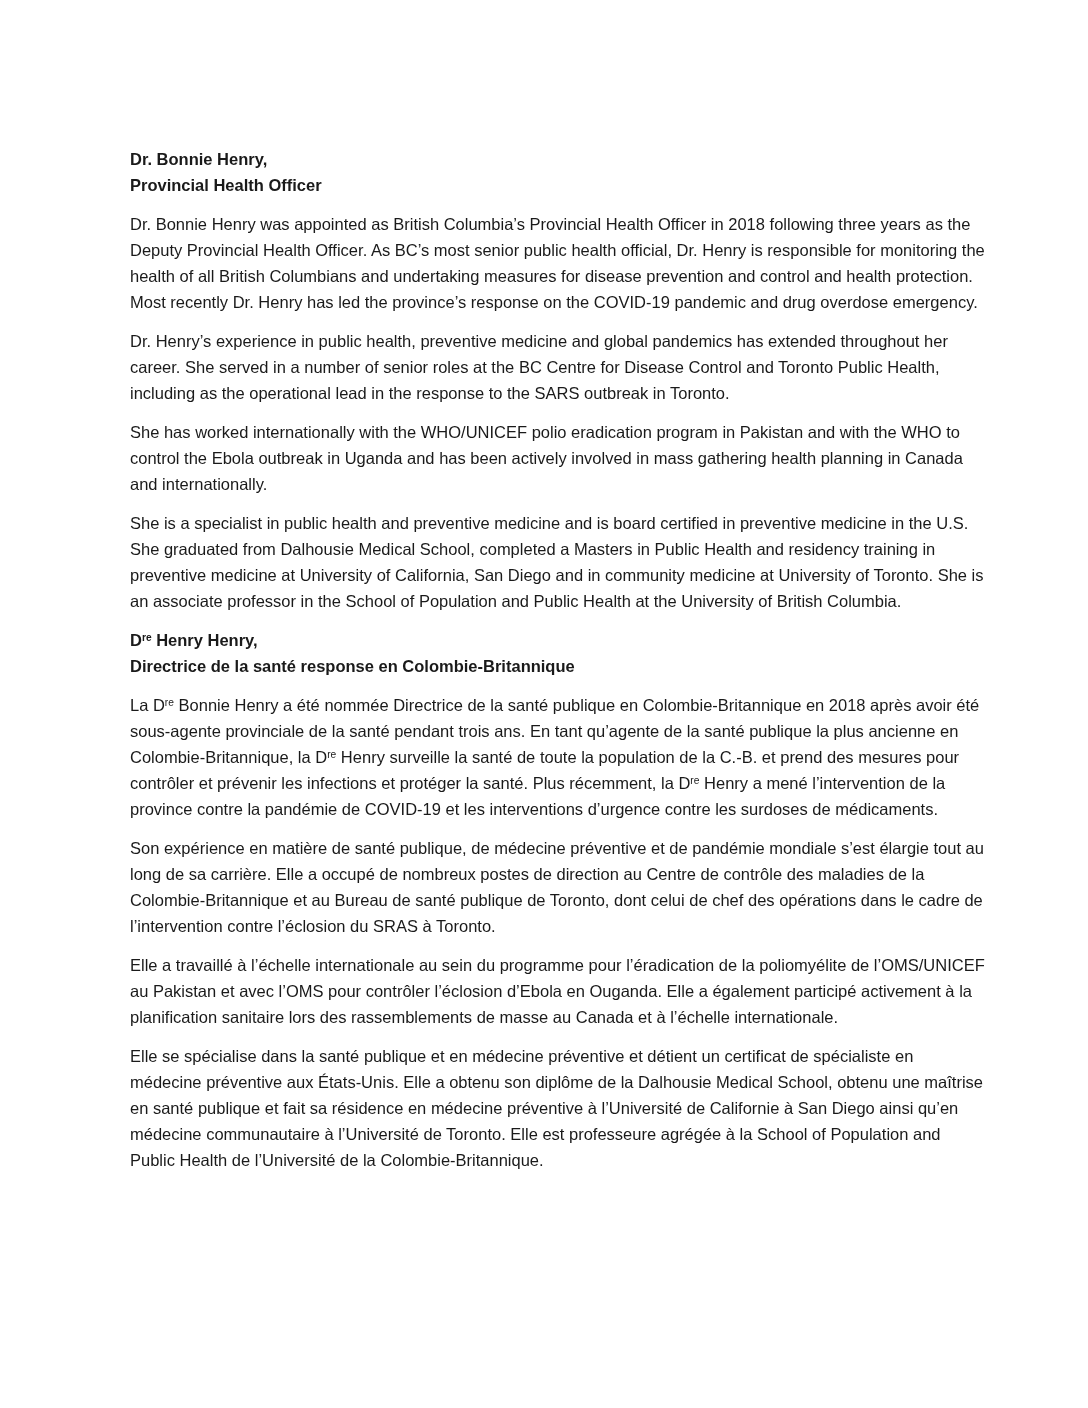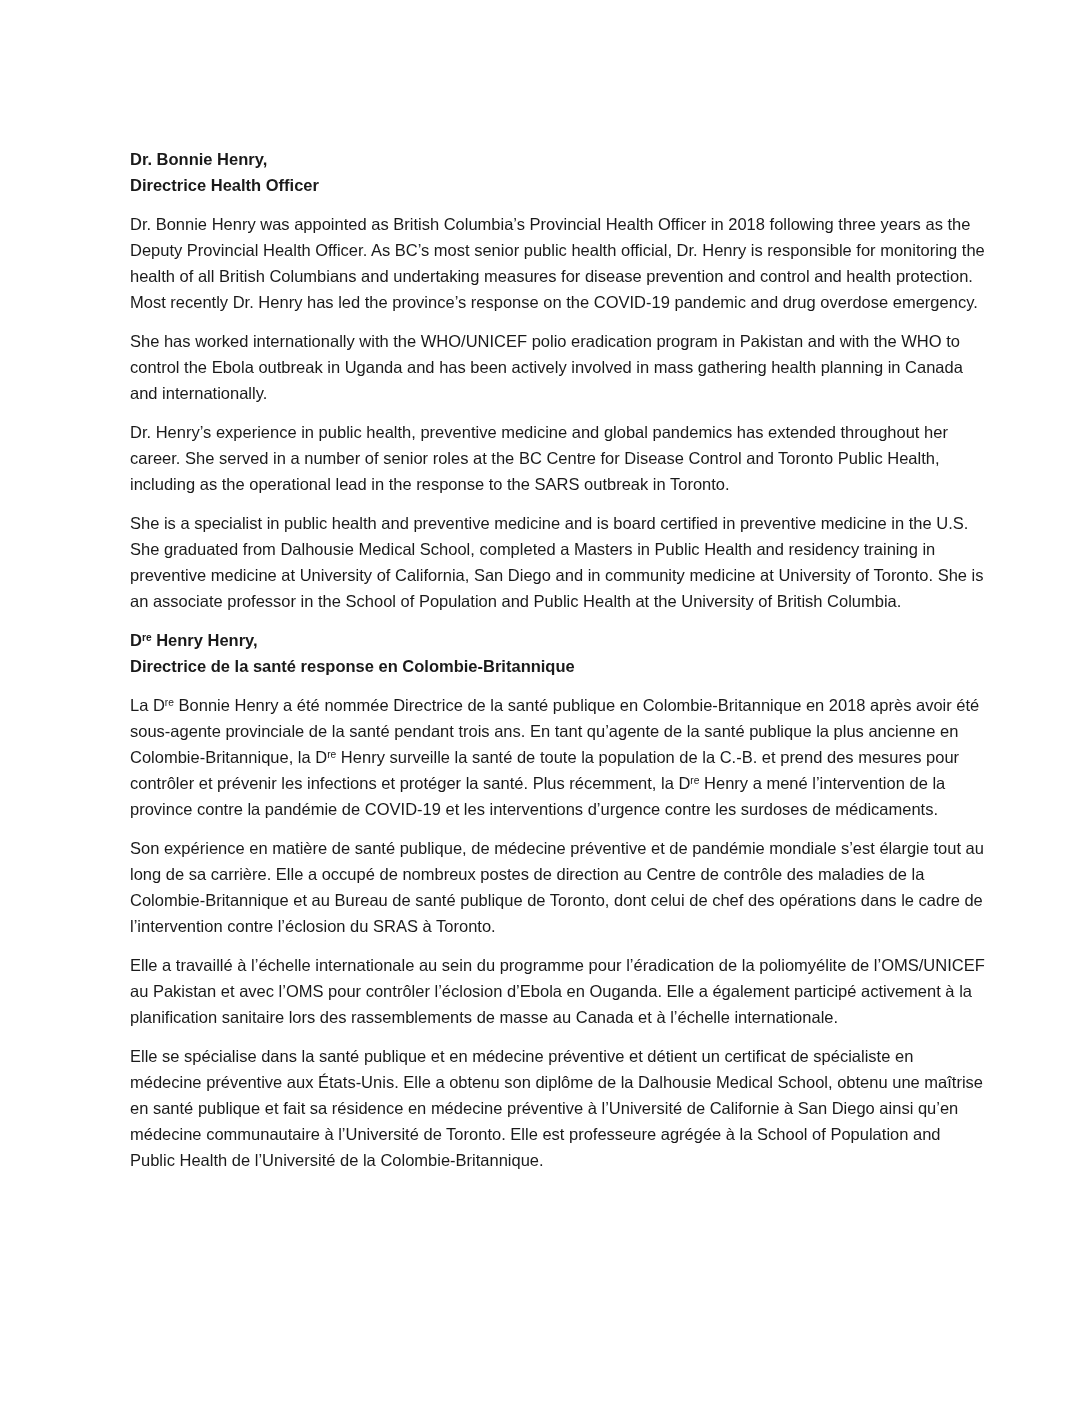--- a/index.html
+++ b/index.html
@@ -35,26 +35,26 @@
     line-height: 0;
   }
 </style>
 </head>
 <body>
 
 <div class="page">
 
   <div class="heading">
     <span class="line"><span>Dr. Bonnie Henry,</span></span>
-    <span class="line"><span>Directrice Health Officer</span></span>
+    <span class="line"><span>Provincial Health Officer</span></span>
   </div>
 
   <p class="para"><span>Dr. Bonnie Henry was appointed as British Columbia’s Provincial Health Officer in 2018 following three years as the Deputy Provincial Health Officer. As BC’s most senior public health official, Dr. Henry is responsible for monitoring the health of all British Columbians and undertaking measures for disease prevention and control and health protection. Most recently Dr. Henry has led the province’s response on the COVID-19 pandemic and drug overdose emergency.</span></p>
+  <p class="para"><span>Dr. Henry’s experience in public health, preventive medicine and global pandemics has extended throughout her career. She served in a number of senior roles at the BC Centre for Disease Control and Toronto Public Health, including as the operational lead in the response to the SARS outbreak in Toronto.</span></p>
   <p class="para"><span>She has worked internationally with the WHO/UNICEF polio eradication program in Pakistan and with the WHO to control the Ebola outbreak in Uganda and has been actively involved in mass gathering health planning in Canada and internationally.</span></p>
-  <p class="para"><span>Dr. Henry’s experience in public health, preventive medicine and global pandemics has extended throughout her career. She served in a number of senior roles at the BC Centre for Disease Control and Toronto Public Health, including as the operational lead in the response to the SARS outbreak in Toronto.</span></p>
   <p class="para"><span>She is a specialist in public health and preventive medicine and is board certified in preventive medicine in the U.S. She graduated from Dalhousie Medical School, completed a Masters in Public Health and residency training in preventive medicine at University of California, San Diego and in community medicine at University of Toronto. She is an associate professor in the School of Population and Public Health at the University of British Columbia.</span></p>
 
   <div class="heading">
     <span class="line"><span>D</span><span class="sup">re</span><span> Henry Henry,</span></span>
     <span class="line"><span>Directrice de la santé response en Colombie-Britannique</span></span>
   </div>
 
   <p class="para"><span>La D</span><span class="sup">re</span><span> Bonnie Henry a été nommée Directrice de la santé publique en Colombie-Britannique en 2018 après avoir été sous-agente provinciale de la santé pendant trois ans. En tant qu’agente de la santé publique la plus ancienne en Colombie-Britannique, la D</span><span class="sup">re</span><span> Henry surveille la santé de toute la population de la C.-B. et prend des mesures pour contrôler et prévenir les infections et protéger la santé. Plus récemment, la D</span><span class="sup">re</span><span> Henry a mené l’intervention de la province contre la pandémie de COVID-19 et les interventions d’urgence contre les surdoses de médicaments.</span></p>
   <p class="para"><span>Son expérience en matière de santé publique, de médecine préventive et de pandémie mondiale s’est élargie tout au long de sa carrière. Elle a occupé de nombreux postes de direction au Centre de contrôle des maladies de la Colombie-Britannique et au Bureau de santé publique de Toronto, dont celui de chef des opérations dans le cadre de l’intervention contre l’éclosion du SRAS à Toronto.</span></p>
   <p class="para"><span>Elle a travaillé à l’échelle internationale au sein du programme pour l’éradication de la poliomyélite de l’OMS/UNICEF au Pakistan et avec l’OMS pour contrôler l’éclosion d’Ebola en Ouganda. Elle a également participé activement à la planification sanitaire lors des rassemblements de masse au Canada et à l’échelle internationale.</span></p>

